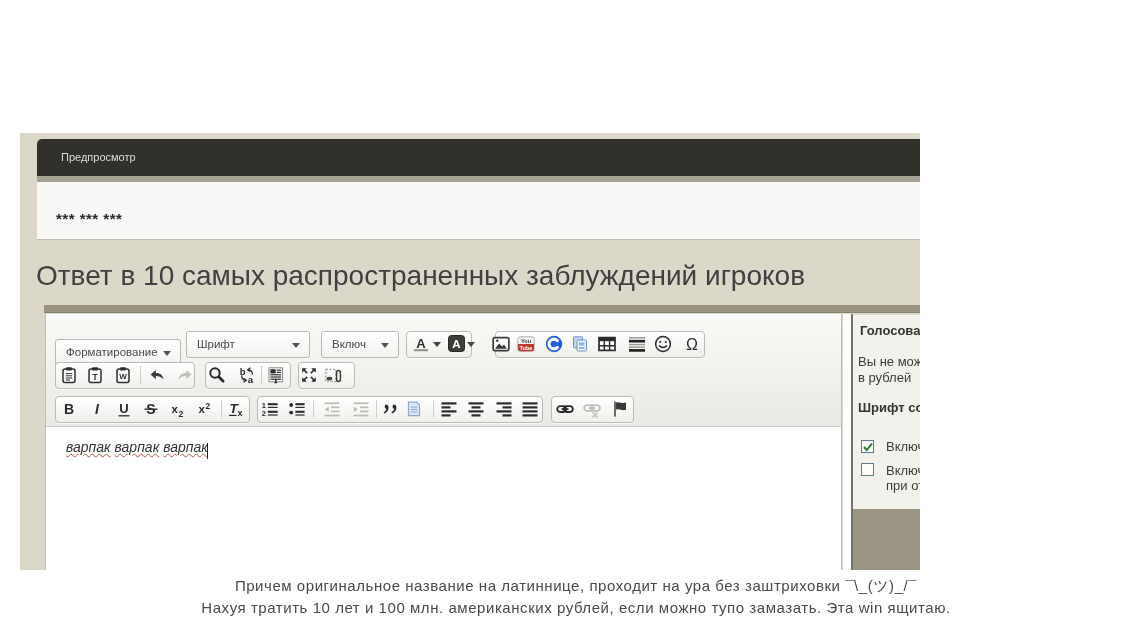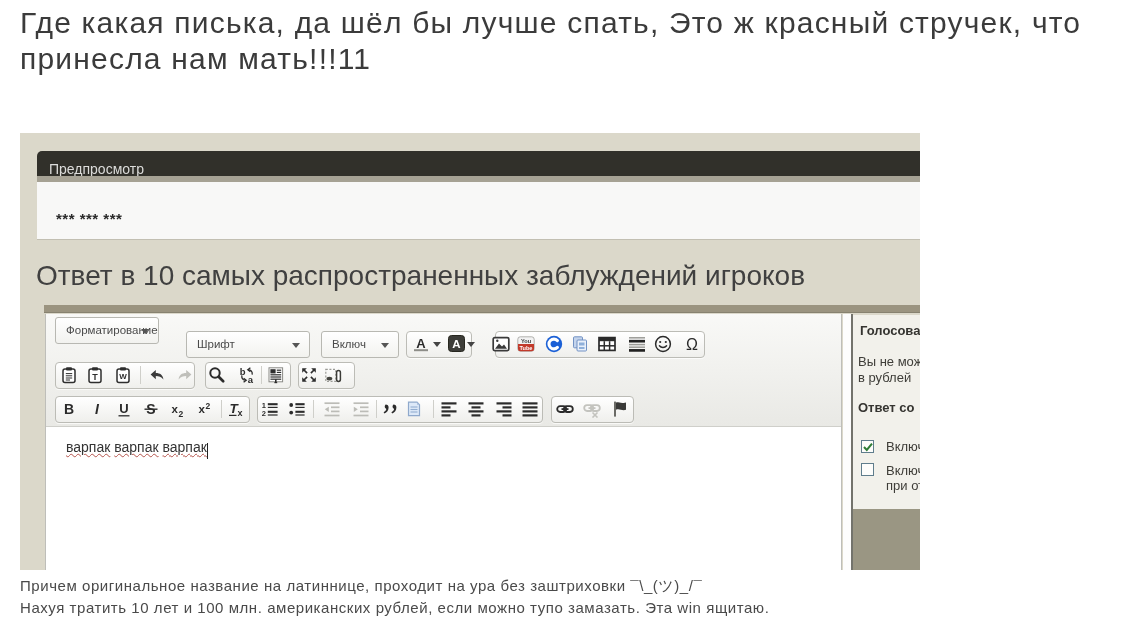--- a/index.html
+++ b/index.html
@@ -1,68 +1,67 @@
 <!DOCTYPE html>
 <html><head>
 <meta charset="utf-8">
 <style>
 * { margin:0; padding:0; box-sizing:border-box; }
 html,body { width:1132px; height:633px; background:#fff; font-family:"Liberation Sans", sans-serif; }
 #page { position:relative; width:1132px; height:633px; overflow:hidden; }
 h1 { position:absolute; left:20px; top:5px; width:1110px; font-size:30px; line-height:36px; font-weight:400; color:#3b3b3b; letter-spacing:1.2px; }
 p.lead { position:absolute; left:20px; top:88px; width:1112px; font-size:15px; line-height:21px; color:#4a4a4a; letter-spacing:0.55px; }
-p.bottom { position:absolute; left:20px; top:575px; width:1112px; font-size:15px; line-height:21.5px; color:#4a4a4a; letter-spacing:0.55px; }
+p.bottom { position:absolute; left:20px; top:575px; width:1112px; font-size:15px; line-height:21.5px; color:#4a4a4a; letter-spacing:0.55px;text-align:center; }
 
 #shot { position:absolute; left:20px; top:133px; width:900px; height:437px; background:#dbd8ca; overflow:hidden; font-family:"Liberation Sans", sans-serif; }
 #shot .abs { position:absolute; }
-#bar { left:17px; top:6px; right:0; height:37px; background:#31302a; border-radius:5px 0 0 0; color:#dcdcda; font-size:14px; line-height:37px; padding-left:12px;margin-top:12px; }
+#bar { left:17px; top:6px; right:0; height:37px; background:#31302a; border-radius:5px 0 0 0; color:#dcdcda; font-size:11px; line-height:37px; padding-left:24px; }
 #strip1 { left:17px; top:43px; right:0; height:6px; background:#a6a294; }
 #prevbox { left:17px; top:49px; right:0; height:58px; background:#f8f8f7; border-bottom:1px solid #c2bfb2; }
 #stars { left:19px; top:28px; font-size:15px; font-weight:bold; color:#2a2a2a; letter-spacing:0.5px;}
 #anstitle { left:16px; top:127px; font-size:28px; color:#404040; }
 #strip2 { left:24px; top:172px; width:876px; height:8px; background:#9b9480; border-bottom:1px solid #878270; }
 #editor { left:25px; top:181px; width:797px; height:256px; background:#f6f6f3; border-left:1px solid #bebeb9; border-right:1px solid #bebeb9; }
 #tbbg { left:26px; top:181px; width:795px; height:112px; background:linear-gradient(#f9f9f7,#e9e9e5); }
 #edcontent { left:26px; top:293px; width:795px; height:144px; background:#ffffff; border-top:1px solid #cfcfca; }
 #edtext { left:46px; top:306px; font-size:14px; color:#333; }
-#edtext span { text-decoration:underline; text-decoration-style:wavy; text-decoration-color:#b5544c; text-decoration-thickness:1px; text-underline-offset:1px; }
+#edtext span { text-decoration:underline; text-decoration-style:wavy; text-decoration-color:#b5544c; text-decoration-thickness:1px; text-underline-offset:1px;font-style:italic; }
 #caret { left:187px; top:310px; width:1px; height:16px; background:#222; }
 #whitegap { left:823px; top:181px; width:8px; height:256px; background:#fdfdfd; }
 #divline { left:831px; top:181px; width:2px; height:256px; background:#73736c; }
 #panel { left:833px; top:182px; width:67px; height:194px; background:#f2f1eb; }
 #panelolive { left:833px; top:376px; width:67px; height:61px; background:#9a9683; }
 .ptxt { position:absolute; font-size:13px; color:#3e3d38; white-space:nowrap; }
 .pb { font-weight:bold; color:#353430; }
 .cb { position:absolute; width:13px; height:13px; background:#fdfdfb; border:1px solid #5f7d8c; }
 
 .grp { position:absolute; height:27px; border:1px solid #bcbcb6; border-radius:4px; background:linear-gradient(#ffffff,#efefec); box-shadow:0 1px 0 rgba(255,255,255,.7); }
 .combo { position:absolute; height:27px; border:1px solid #b8b8b2; border-radius:3px; background:linear-gradient(#ffffff,#f2f2ef); font-size:11.5px; color:#4a4a4a; line-height:25px; }
 .combo .lbl { position:absolute; left:10px; top:0; }
 .combo .arr { position:absolute; right:9px; top:11px; width:0; height:0; border-left:4px solid transparent; border-right:4px solid transparent; border-top:5px solid #555; }
 .ico { position:absolute; width:18px; height:18px; }
 .sep { position:absolute; width:1px; height:18px; background:#cfcfca; }
 svg { display:block; }
 </style>
 </head>
 <body>
 <div id="page">
-  <h1>Где какая писька, да шёл бы лучше спать, Это ж красный стручек, что<br>принесла нам мать!!!11</h1>
 
   <div id="shot">
     <div class="abs" id="bar">Предпросмотр</div>
     <div class="abs" id="strip1"></div>
     <div class="abs" id="prevbox">
         <div class="abs" id="stars">*** *** ***</div>
       </div>
     <div class="abs" id="anstitle">Ответ в 10 самых распространенных заблуждений игроков</div>
     <div class="abs" id="strip2"></div>
     <div class="abs" id="editor"></div>
     <div class="abs" id="tbbg"></div>
 
-    <div class="combo" style="left:35px; top:184px; width:104px;">
+    <div class="combo" style="left:35px; top:206px; width:126px;">
         <span class="lbl">Форматирование</span>
         <span class="arr"></span>
       </div>
     <div class="combo" style="left:166px; top:198px; width:124px;">
         <span class="lbl">Шрифт</span>
         <span class="arr"></span>
       </div>
     <div class="combo" style="left:301px; top:198px; width:78px;">
         <span class="lbl">Включ</span>
         <span class="arr"></span>
@@ -402,21 +401,21 @@
     <div class="abs" id="edcontent"></div>
     <div class="abs" id="edtext"><span>варпак</span> <span>варпак</span> <span>варпак</span></div>
     <div class="abs" id="caret"></div>
     <div class="abs" id="whitegap"></div>
     <div class="abs" id="divline"></div>
     <div class="abs" id="panel"></div>
     <div class="abs" id="panelolive"></div>
     <div class="ptxt pb" style="left:840px; top:190px;">Голосова</div>
     <div class="ptxt" style="left:838px; top:221px;text-align:center;">Вы не мож</div>
     <div class="ptxt" style="left:838px; top:237px;">в рублей</div>
-    <div class="ptxt pb" style="left:838px; top:267px;">Ответ со</div>
+    <div class="ptxt pb" style="left:838px; top:267px;">Шрифт со</div>
     <div class="cb" style="left:841px; top:307px;">
         <svg width="12" height="12" viewBox="0 0 12 12">
           <path d="M2 6 L4.8 9 L10 2.6" stroke="#2f7d36" stroke-width="2" fill="none"></path>
         </svg>
       </div>
     <div class="ptxt" style="left:866px; top:306px;">Включ</div>
     <div class="cb" style="left:841px; top:330px;"></div>
     <div class="ptxt" style="left:866px; top:330px;">Включ</div>
     <div class="ptxt" style="left:866px; top:345px;">при от</div>
   </div>

